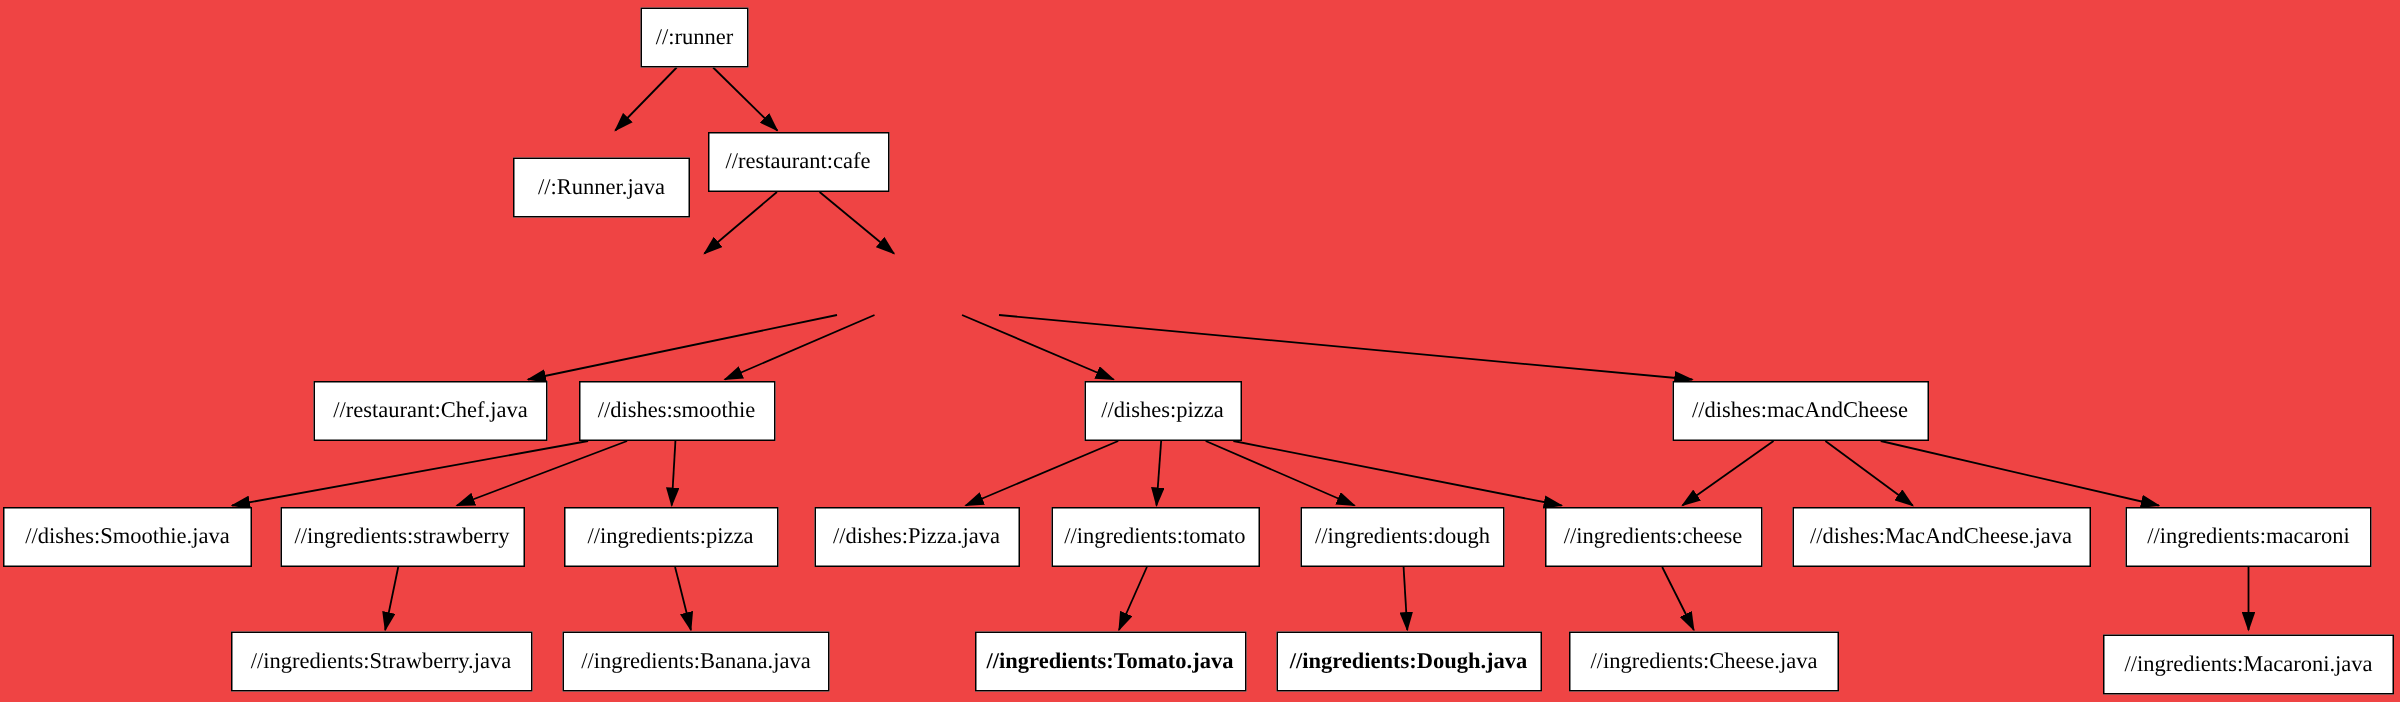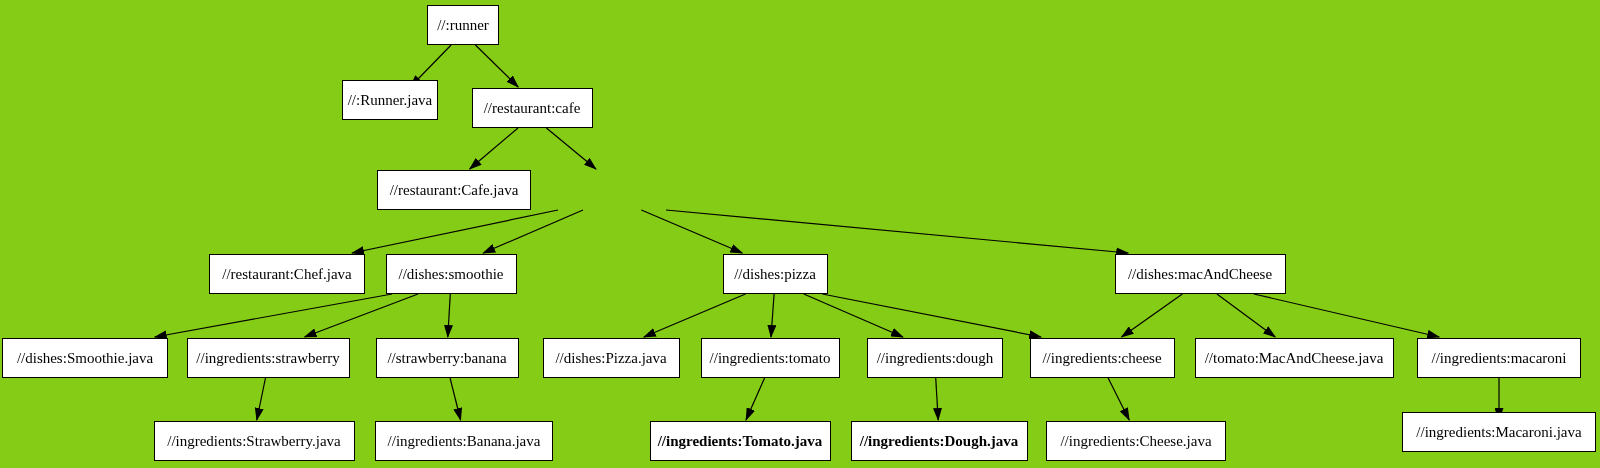--- a/index.html
+++ b/index.html
@@ -5,21 +5,21 @@
   html, body {
     margin: 0;
     padding: 0;
     background: #ffffff;
     font-family: "Liberation Serif", "DejaVu Serif", serif;
   }
   .graph {
     position: relative;
     width: 1600px;
     height: 468px;
-    background: #84cc16;
+    background: #ef4444;
     overflow: hidden;
   }
   .edge-layer {
     position: absolute;
     left: 0;
     top: 0;
     width: 1600px;
     height: 468px;
   }
   .node {
@@ -66,35 +66,34 @@
       <line x1="822.25" y1="294" x2="1041.1" y2="337" stroke="#000000" stroke-width="1.2" marker-end="url(#arrowhead)"></line>
       <line x1="764.6" y1="378" x2="746" y2="420" stroke="#000000" stroke-width="1.2" marker-end="url(#arrowhead)"></line>
       <line x1="935.72" y1="378" x2="938.2" y2="420" stroke="#000000" stroke-width="1.2" marker-end="url(#arrowhead)"></line>
       <line x1="1108.12" y1="378" x2="1129.2" y2="420" stroke="#000000" stroke-width="1.2" marker-end="url(#arrowhead)"></line>
       <line x1="1182.36" y1="294" x2="1121.6" y2="337" stroke="#000000" stroke-width="1.2" marker-end="url(#arrowhead)"></line>
       <line x1="1216.92" y1="294" x2="1275.2" y2="337" stroke="#000000" stroke-width="1.2" marker-end="url(#arrowhead)"></line>
       <line x1="1253.82" y1="294" x2="1439.2" y2="337" stroke="#000000" stroke-width="1.2" marker-end="url(#arrowhead)"></line>
       <line x1="1499" y1="378" x2="1499" y2="420" stroke="#000000" stroke-width="1.2" marker-end="url(#arrowhead)"></line>
     </svg>
 <div class="node" style="left: 427px; top: 5px; width: 72px; height: 40px; background: rgb(255, 255, 255); border-color: rgb(0, 0, 0); color: rgb(0, 0, 0);">//:runner</div>
-    <div class="node" style="left: 342px; top: 80px; width: 96px; height: 40px; background: rgb(255, 255, 255); border-color: rgb(0, 0, 0); color: rgb(0, 0, 0); text-align: center;">//:Runner.java</div>
+    <div class="node" style="left: 342px; top: 105px; width: 118px; height: 40px; background: rgb(255, 255, 255); border-color: rgb(0, 0, 0); color: rgb(0, 0, 0); text-align: center;">//:Runner.java</div>
     <div class="node" style="left: 471.5px; top: 88px; width: 121px; height: 40px; background: rgb(255, 255, 255); border-color: rgb(0, 0, 0); color: rgb(0, 0, 0);">//restaurant:cafe</div>
-    <div class="node" style="left: 377px; top: 170px; width: 154px; height: 40px; background: rgb(255, 255, 255); border-color: rgb(0, 0, 0); color: rgb(0, 0, 0);">//restaurant:Cafe.java</div>
     <div class="node" style="left: 209px; top: 254px; width: 156px; height: 40px; background: rgb(255, 255, 255); border-color: rgb(0, 0, 0); color: rgb(0, 0, 0);">//restaurant:Chef.java</div>
     <div class="node" style="left: 385.5px; top: 254px; width: 131px; height: 40px; background: rgb(255, 255, 255); border-color: rgb(0, 0, 0); color: rgb(0, 0, 0);">//dishes:smoothie</div>
     <div class="node" style="left: 1114.5px; top: 254px; width: 171px; height: 40px; background: rgb(255, 255, 255); border-color: rgb(0, 0, 0); color: rgb(0, 0, 0);">//dishes:macAndCheese</div>
     <div class="node" style="left: 722.5px; top: 254px; width: 105px; height: 40px; background: rgb(255, 255, 255); border-color: rgb(0, 0, 0); color: rgb(0, 0, 0);">//dishes:pizza</div>
     <div class="node" style="left: 2px; top: 338px; width: 166px; height: 40px; background: rgb(255, 255, 255); border-color: rgb(0, 0, 0); color: rgb(0, 0, 0);">//dishes:Smoothie.java</div>
     <div class="node" style="left: 186.5px; top: 338px; width: 163px; height: 40px; background: rgb(255, 255, 255); border-color: rgb(0, 0, 0); color: rgb(0, 0, 0);">//ingredients:strawberry</div>
-    <div class="node" style="left: 375.5px; top: 338px; width: 143px; height: 40px; background: rgb(255, 255, 255); border-color: rgb(0, 0, 0); color: rgb(0, 0, 0);">//strawberry:banana</div>
+    <div class="node" style="left: 375.5px; top: 338px; width: 143px; height: 40px; background: rgb(255, 255, 255); border-color: rgb(0, 0, 0); color: rgb(0, 0, 0);">//ingredients:pizza</div>
     <div class="node" style="left: 542.5px; top: 338px; width: 137px; height: 40px; background: rgb(255, 255, 255); border-color: rgb(0, 0, 0); color: rgb(0, 0, 0); font-family: Liberation Serif, serif;">//dishes:Pizza.java</div>
     <div class="node" style="left: 700.5px; top: 338px; width: 139px; height: 40px; background: rgb(255, 255, 255); border-color: rgb(0, 0, 0); color: rgb(0, 0, 0);">//ingredients:tomato</div>
     <div class="node" style="left: 867px; top: 338px; width: 136px; height: 40px; background: rgb(255, 255, 255); border-color: rgb(0, 0, 0); color: rgb(0, 0, 0);">//ingredients:dough</div>
     <div class="node" style="left: 1029.5px; top: 338px; width: 145px; height: 40px; background: rgb(255, 255, 255); border-color: rgb(0, 0, 0); color: rgb(0, 0, 0);">//ingredients:cheese</div>
-    <div class="node" style="left: 1194.5px; top: 338px; width: 199px; height: 40px; background: rgb(255, 255, 255); border-color: rgb(0, 0, 0); color: rgb(0, 0, 0);">//tomato:MacAndCheese.java</div>
+    <div class="node" style="left: 1194.5px; top: 338px; width: 199px; height: 40px; background: rgb(255, 255, 255); border-color: rgb(0, 0, 0); color: rgb(0, 0, 0);">//dishes:MacAndCheese.java</div>
     <div class="node" style="left: 1417px; top: 338px; width: 164px; height: 40px; background: rgb(255, 255, 255); border-color: rgb(0, 0, 0); color: rgb(0, 0, 0);">//ingredients:macaroni</div>
     <div class="node" style="left: 153.5px; top: 421px; width: 201px; height: 40px; background: rgb(255, 255, 255); border-color: rgb(0, 0, 0); color: rgb(0, 0, 0);">//ingredients:Strawberry.java</div>
     <div class="node" style="left: 375px; top: 421px; width: 178px; height: 40px; background: rgb(255, 255, 255); border-color: rgb(0, 0, 0); color: rgb(0, 0, 0);">//ingredients:Banana.java</div>
     <div class="node" style="left: 649.5px; top: 421px; width: 181px; height: 40px; background: rgb(255, 255, 255); border-color: rgb(0, 0, 0); color: rgb(0, 0, 0); font-weight: bold;">//ingredients:Tomato.java</div>
     <div class="node" style="left: 850.5px; top: 421px; width: 177px; height: 40px; background: rgb(255, 255, 255); border-color: rgb(0, 0, 0); color: rgb(0, 0, 0); font-weight: bold;">//ingredients:Dough.java</div>
     <div class="node" style="left: 1046px; top: 421px; width: 180px; height: 40px; background: rgb(255, 255, 255); border-color: rgb(0, 0, 0); color: rgb(0, 0, 0);">//ingredients:Cheese.java</div>
-    <div class="node" style="left: 1402px; top: 412px; width: 194px; height: 40px; background: rgb(255, 255, 255); border-color: rgb(0, 0, 0); color: rgb(0, 0, 0);">//ingredients:Macaroni.java</div>
+    <div class="node" style="left: 1402px; top: 423px; width: 194px; height: 40px; background: rgb(255, 255, 255); border-color: rgb(0, 0, 0); color: rgb(0, 0, 0);">//ingredients:Macaroni.java</div>
   </div>
 
 </body></html>

